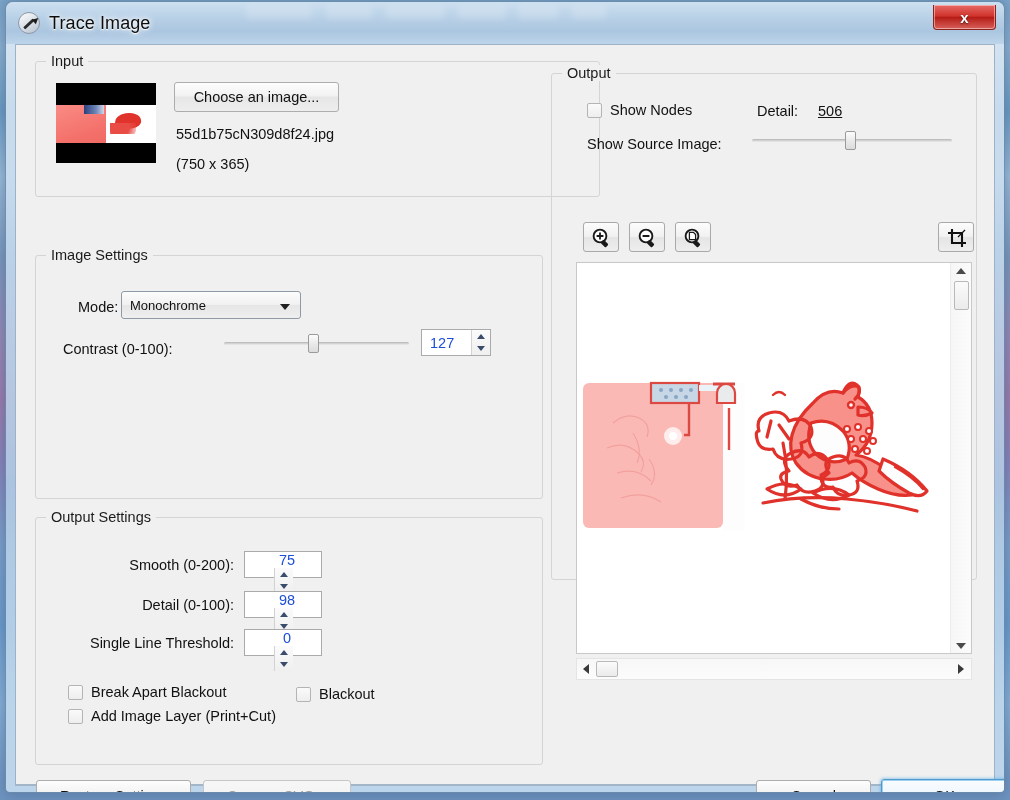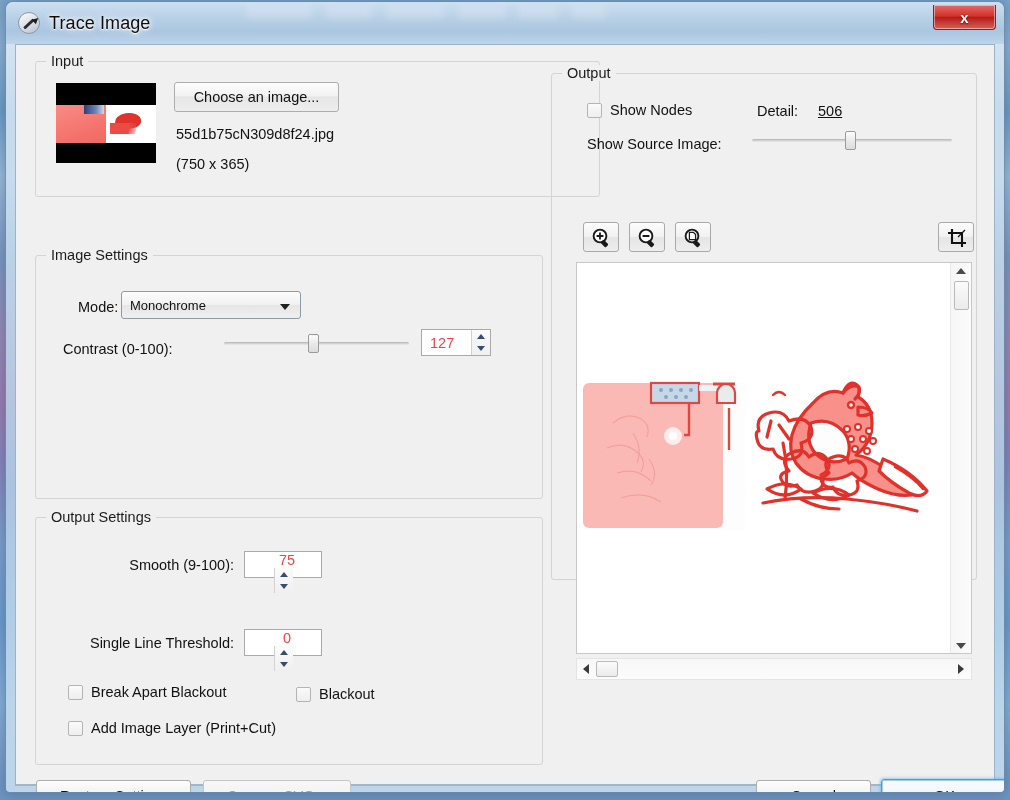--- a/index.html
+++ b/index.html
@@ -221,21 +221,21 @@
     border: 1px solid #9a9a9a; border-radius: 2px;
   }
   #contrast-slider { left: 188px; top: 78px; width: 185px; }
   .spin {
     position: absolute;
     border: 1px solid #aaaaaa;
     background: #fff; height: 27px;
     display: flex; align-items: center;
   }
   .spin .val {
-    padding-left: 8px; font-size: 14.5px; color: #ef4444; flex: 1;
+    padding-left: 8px; font-size: 14.5px; color: #1d4ed8; flex: 1;
   }
   .spin .arrows {
     width: 19px; height: 25px; flex: none;
     border-left: 1px solid #d2d2d2;
     background: linear-gradient(180deg,#fbfbfb,#efefef);
     display: flex; flex-direction: column;
     align-items: center; justify-content: space-around;
     cursor: pointer;
   }
   .spin .arrows .up, .spin .arrows .dn {
@@ -250,21 +250,21 @@
   #grp-outset { left: 19px; top: 472px; width: 508px; height: 248px; }
   .ossrow { position: absolute; display: flex; align-items: center; }
   .ossrow .rowlabel { text-align: right; }
   #row-smooth { left: 40px; top: 33px; }
   #row-detail { left: 40px; top: 73px; }
   #row-slt    { left: 11px; top: 111px; }
   .ossrow .rowlabel { width: 158px; }
   .ossrow .spin { position: relative; width: 78px; margin-left: 10px; flex-direction: column; }
   #cb-break { position: absolute; left: 32px; top: 165px; display: flex; align-items: center; }
   #cb-black { position: absolute; left: 260px; top: 167px; display: flex; align-items: center; }
-  #cb-addimg { position: absolute; left: 32px; top: 201px; display: flex; align-items: center; }
+  #cb-addimg { position: absolute; left: 32px; top: 189px; display: flex; align-items: center; }
   .cbtext { margin-left: 8px; }
   
   #grp-output { left: 535px; top: 28px; width: 426px; height: 507px; }
   #cb-shownodes { position: absolute; left: 35px; top: 27px; display: flex; align-items: center; justify-content: space-between; }
   #nodes-label { position: absolute; left: 205px; top: 29px; }
   #nodes-value { position: absolute; left: 266px; top: 29px; text-decoration: underline; }
   #srcimg-label { position: absolute; left: 35px; top: 62px; }
   #srcimg-slider { left: 200px; top: 57px; width: 200px; }
   .iconbtn {
     position: absolute; width: 36px; height: 30px;
@@ -372,30 +372,40 @@
           <div class="up"></div>
           <div class="dn"></div>
         </div>
       </div>
     </div>
 
     <div class="group" id="grp-outset">
       <div class="legend">Output Settings</div>
 
       <div class="ossrow" id="row-smooth">
-        <div class="lbl rowlabel">Smooth (9-100):</div>
+        <div class="lbl rowlabel">Smooth (0-200):</div>
         <div class="spin">
           <div class="val">75</div>
           <div class="arrows">
             <div class="up"></div>
             <div class="dn"></div>
           </div>
         </div>
       </div>
 
+      <div class="ossrow" id="row-detail">
+        <div class="lbl rowlabel">Detail (0-100):</div>
+        <div class="spin">
+          <div class="val">98</div>
+          <div class="arrows">
+            <div class="up"></div>
+            <div class="dn"></div>
+          </div>
+        </div>
+      </div>
 
       <div class="ossrow" id="row-slt">
         <div class="lbl rowlabel" style="width:187px;">Single Line Threshold:</div>
         <div class="spin">
           <div class="val">0</div>
           <div class="arrows">
             <div class="up"></div>
             <div class="dn"></div>
           </div>
         </div>

